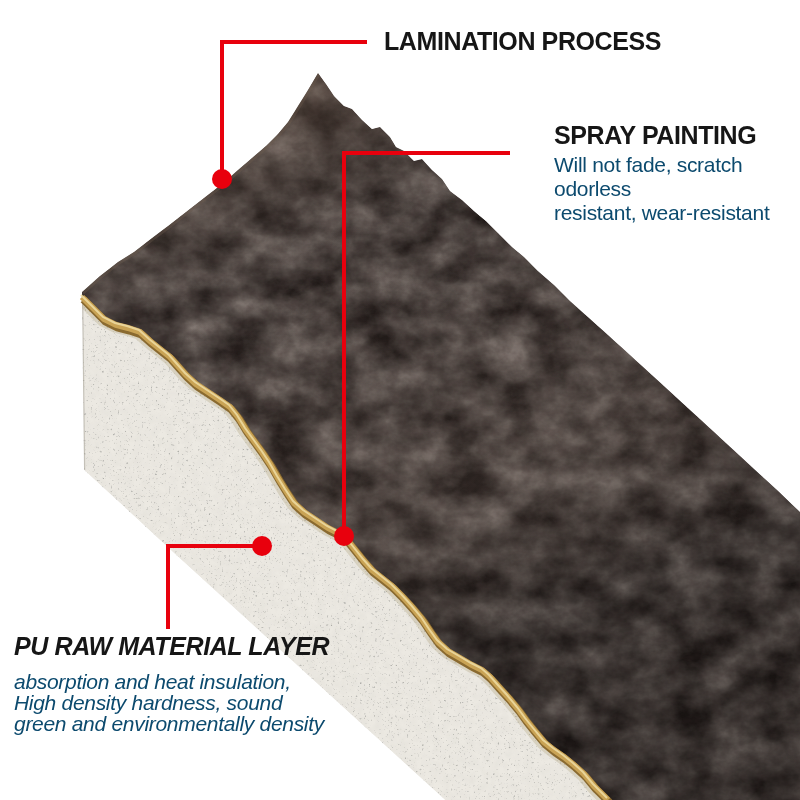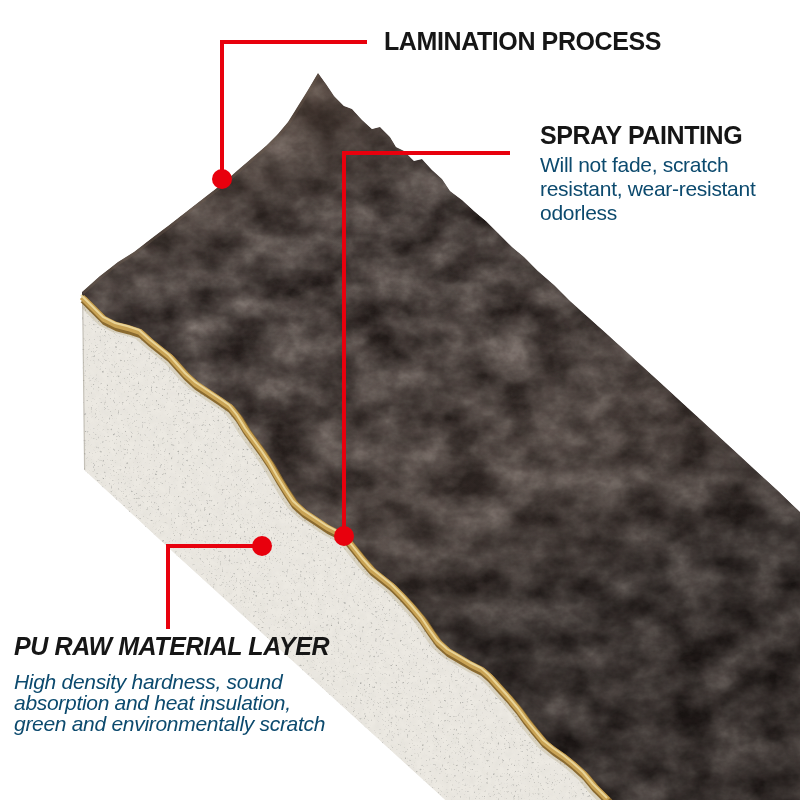--- a/index.html
+++ b/index.html
@@ -11,21 +11,21 @@
   .callout-text{position:absolute;z-index:5;}
   .callout-title{
     font-size:25px;font-weight:700;color:#161616;
     letter-spacing:-0.4px;line-height:25px;white-space:nowrap;
   }
   .callout-desc{
     font-size:21px;font-weight:400;color:#0c4a6e;
     letter-spacing:-0.3px;white-space:nowrap;
   }
   #lamination-text{left:384px;top:29px;}
-  #spray-text{left:540px;top:123px;}
+  #spray-text{left:554px;top:123px;}
   #spray-text .callout-desc{margin-top:5px;line-height:24px;}
   #pu-text{left:14px;top:633px;font-style:italic;}
   #pu-text .callout-title{line-height:26px;}
   #pu-text .callout-desc{margin-top:12px;line-height:21px;}
 </style>
 </head>
 <body>
 
 <div class="stage">
 
@@ -109,27 +109,27 @@
   <div class="callout-text" id="lamination-text">
     <div class="callout-title">LAMINATION PROCESS</div>
   </div>
 
   <div class="callout-text" id="spray-text">
     <div class="callout-title">
       <div>SPRAY PAINTING</div>
     </div>
     <div class="callout-desc">
       <div>Will not fade, scratch</div>
+      <div>odorless</div>
       <div>resistant, wear-resistant</div>
-      <div>odorless</div>
     </div>
   </div>
 
   <div class="callout-text" id="pu-text">
     <div class="callout-title">PU RAW MATERIAL LAYER</div>
     <div class="callout-desc">
+      <div>absorption and heat insulation,</div>
       <div>High density hardness, sound</div>
-      <div>absorption and heat insulation,</div>
-      <div>green and environmentally scratch</div>
+      <div>green and environmentally density</div>
     </div>
   </div>
 
 </div>
 
 </body></html>

